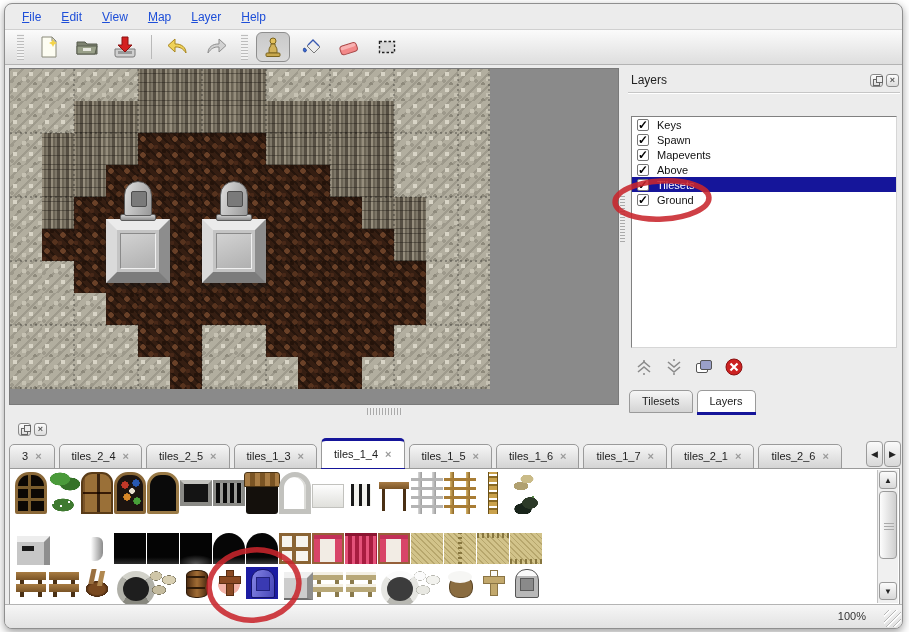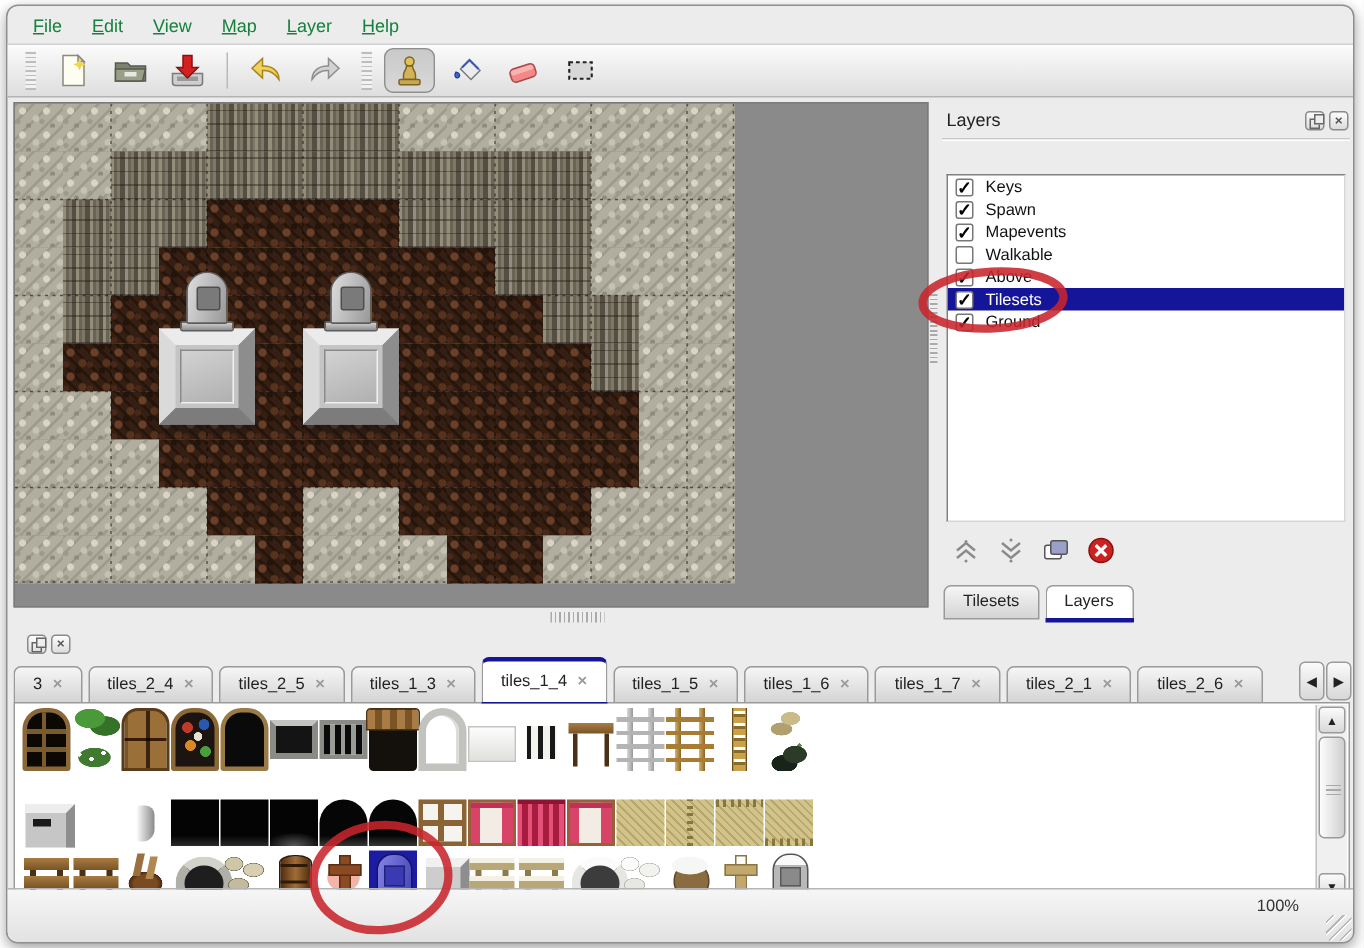--- a/index.html
+++ b/index.html
@@ -2,21 +2,21 @@
 <html><head>
 <meta charset="utf-8">
 <style>
   html,body{margin:0;padding:0;background:#fff;width:909px;height:632px;overflow:hidden;
     font-family:"Liberation Sans",sans-serif;-webkit-font-smoothing:antialiased;}
   *{box-sizing:border-box;}
   #win{position:absolute;left:4px;top:3px;width:899px;height:626px;background:#ececec;
     border:1px solid #8f8f8f;border-radius:8px;box-shadow:0 3px 9px rgba(0,0,0,.38);overflow:hidden;}
   
   #menubar{position:absolute;left:0;top:0;width:100%;height:25px;display:flex;align-items:center;padding-left:8px;gap:2px;}
-  .menu-item{font-size:12px;color:#15803d;padding:3px 9px;cursor:default;}
+  .menu-item{font-size:12px;color:#1d4ed8;padding:3px 9px;cursor:default;}
   .menu-item u{text-decoration:underline;}
   
   #toolbar{position:absolute;left:0;top:25px;width:100%;height:36px;display:flex;align-items:center;
     background:linear-gradient(#fbfbfb,#dedede);border-top:1px solid #d0d0d0;border-bottom:1px solid #b3b3b3;padding-left:6px;}
   .tb-grip{width:7px;height:26px;margin:0 6px;background:repeating-linear-gradient(0deg,#bdbdbd 0 1px,#f2f2f2 1px 3px);}
   .tb-sep{width:1px;height:24px;background:#b9b9b9;margin:0 7px;}
   .tb-btn{width:34px;height:30px;display:flex;align-items:center;justify-content:center;border-radius:6px;margin:0 2px;}
   .tb-btn.active{background:linear-gradient(#c9c9c9,#d9d9d9);border:1px solid #8e8e8e;}
   .tb-btn svg{display:block;}
   
@@ -240,21 +240,21 @@
   .tk-snowy-tombstone::after{content:"";position:absolute;left:10px;top:11px;width:12px;height:11px;background:#8a8a8a;border:1px solid #5a5a5a;}
   
   #ts-scroll{position:absolute;right:1px;top:1px;width:21px;height:133px;background:#f0f0f0;border-left:1px solid #c0c0c0;}
   .sb-btn{position:absolute;left:1px;width:18px;height:18px;border:1px solid #9a9a9a;border-radius:3px;
     background:linear-gradient(#fbfbfb,#d8d8d8);font-size:8px;color:#222;display:flex;align-items:center;justify-content:center;}
   #sb-thumb{position:absolute;left:1px;top:21px;width:18px;height:68px;border:1px solid #9a9a9a;border-radius:4px;
     background:linear-gradient(90deg,#fdfdfd,#cfcfcf);}
   #sb-thumb::after{content:"";position:absolute;left:4px;top:30px;width:10px;height:8px;
     background:repeating-linear-gradient(0deg,#aaa 0 1px,rgba(0,0,0,0) 1px 3px);}
   
-  #statusbar{position:absolute;left:0;bottom:0;width:100%;height:36px;background:linear-gradient(#f6f6f6,#e2e2e2);
+  #statusbar{position:absolute;left:0;bottom:0;width:100%;height:24px;background:linear-gradient(#f6f6f6,#e2e2e2);
     border-top:1px solid #b4b4b4;}
   #zoom-label{position:absolute;right:36px;top:5px;font-size:11px;color:#333;}
   #resize-grip{position:absolute;right:1px;bottom:1px;width:17px;height:17px;
     background:repeating-linear-gradient(135deg,rgba(0,0,0,0) 0 3px,#b8b8b8 3px 4px,#fdfdfd 4px 5px);border-radius:0 0 7px 0;}
   
   #annot{position:absolute;left:0;top:0;width:899px;height:626px;pointer-events:none;z-index:50;}
 </style>
 </head>
 <body>
 
@@ -549,24 +549,20 @@
         </div>
         <div class="layer-row">
           <span class="cb">✓</span>
           <span>Spawn</span>
         </div>
         <div class="layer-row">
           <span class="cb">✓</span>
           <span>Mapevents</span>
         </div>
         <div class="layer-row">
-          <span class="cb"></span>
-          <span>Walkable</span>
-        </div>
-        <div class="layer-row">
           <span class="cb">✓</span>
           <span>Above</span>
         </div>
         <div class="layer-row selected">
           <span class="cb">✓</span>
           <span>Tilesets</span>
         </div>
         <div class="layer-row">
           <span class="cb">✓</span>
           <span>Ground</span>

